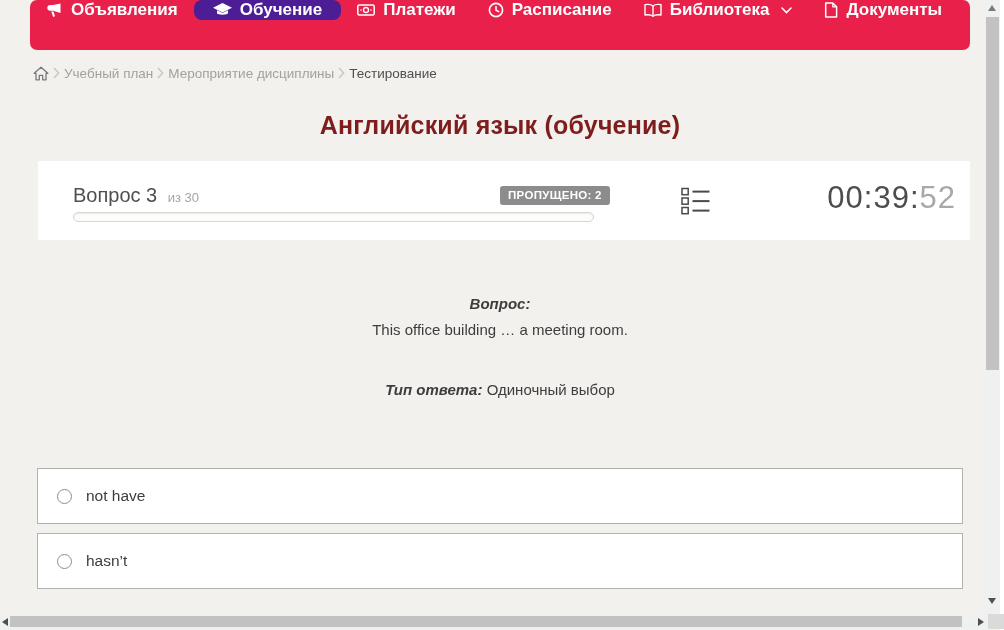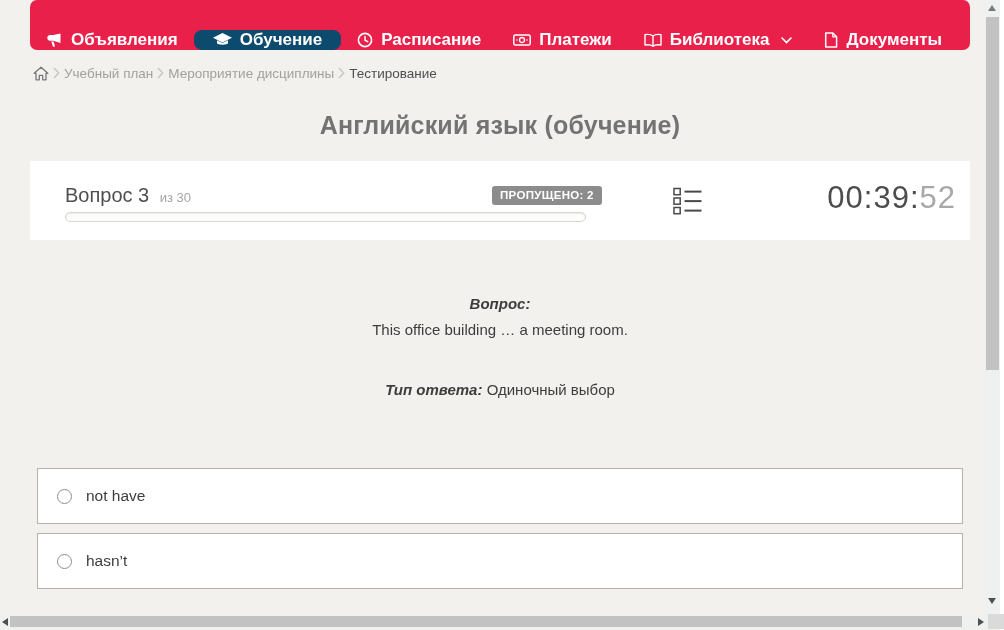--- a/index.html
+++ b/index.html
@@ -12,36 +12,36 @@
     -webkit-font-smoothing: antialiased;
   }
   .content { position: absolute; left: 30px; top: 0; width: 940px; }
 
   
   .topnav {
     height: 50px;
     background: #e8204a;
     border-radius: 7px;
     display: flex;
-    align-items: flex-end;
+    align-items: flex-start;
   }
   .nav-item {
     display: flex; align-items: center; gap: 8px;
     padding: 0 16px;
     color: #fff; font-size: 17px; font-weight: bold;
     cursor: pointer; white-space: nowrap;
     position: relative;
   }
   .nav-item.divided::before {
     content: "";
     position: absolute; left: 0; top: 13px; bottom: 13px;
     width: 1px; background: rgba(255,255,255,0.22);
   }
   .nav-item.active {
-    background: #0c4a6e;
+    background: #4c1d95;
     border-radius: 8px;
     padding: 0 19px;
   }
   .nav-icon { display: flex; align-items: center; }
   .nav-caret { margin-left: 4px; display: flex; align-items: center; }
 
   
   .breadcrumb {
     margin-top: 11px; padding-left: 3px;
     height: 24px;
@@ -51,30 +51,31 @@
   .crumb { cursor: pointer; }
   .crumb.current { color: #4f4f4f; cursor: default; }
   .crumb-sep { display: flex; align-items: center; }
   .home-link { display: flex; align-items: center; cursor: pointer; }
 
   
   .page-title {
     margin: 26px 0 0 0;
     text-align: center;
     font-size: 25px; font-weight: bold;
-    color: #737373;
+    color: #7f1d1d;
     letter-spacing: 0.2px;
   }
 
   
   .quiz-panel {
     margin-top: 21px;
     height: 79px;
     background: #ffffff;
     position: relative;
+    margin-left: 8px;
   }
   .q-line { position: absolute; left: 35px; top: 23px; white-space: nowrap; }
   .q-num { font-size: 20px; color: #4f4f4f; }
   .q-total { font-size: 13px; color: #a7a5a2; margin-left: 6px; }
   .skip-badge {
     position: absolute; left: 462px; top: 25px;
     background: #8c8c8c; color: #fff;
     font-size: 11.5px; font-weight: bold;
     padding: 3px 8px 4px 8px;
     border-radius: 3px; letter-spacing: 0.3px;
@@ -166,39 +167,39 @@
     </div>
     <div class="nav-item active">
       <span class="nav-icon">
         <svg width="19" height="15" viewBox="0 0 19 15">
             <path fill="#fff" d="M9.5 0 19 4.7 9.5 9.4 0 4.7 Z"></path>
             <path fill="#fff" d="M4 7.2 v3.1 c0 1.8 11 1.8 11 0 V7.2 L9.5 9.9 Z"></path>
           </svg>
       </span>
       <span>Обучение</span>
     </div>
-    <div class="nav-item">
-      <span class="nav-icon">
-        <svg width="16" height="16" viewBox="0 0 16 16" fill="none">
-            <circle cx="8" cy="8" r="6.6" stroke="#fff" stroke-width="1.6"></circle>
-            <path d="M8 4.6 V8.2 L10.7 9.7" stroke="#fff" stroke-width="1.5" stroke-linecap="round"></path>
-          </svg>
-      </span>
-      <span>Расписание</span>
-    </div>
     <div class="nav-item divided">
       <span class="nav-icon">
         <svg width="18" height="14" viewBox="0 0 18 14" fill="none">
             <rect x="0.8" y="2" width="16.4" height="10" rx="1.6" stroke="#fff" stroke-width="1.5"></rect>
             <circle cx="9" cy="7" r="2.5" stroke="#fff" stroke-width="1.3"></circle>
             <circle cx="4" cy="7" r="0.8" fill="#fff"></circle>
             <circle cx="14" cy="7" r="0.8" fill="#fff"></circle>
           </svg>
       </span>
       <span>Платежи</span>
+    </div>
+    <div class="nav-item">
+      <span class="nav-icon">
+        <svg width="16" height="16" viewBox="0 0 16 16" fill="none">
+            <circle cx="8" cy="8" r="6.6" stroke="#fff" stroke-width="1.6"></circle>
+            <path d="M8 4.6 V8.2 L10.7 9.7" stroke="#fff" stroke-width="1.5" stroke-linecap="round"></path>
+          </svg>
+      </span>
+      <span>Расписание</span>
     </div>
     <div class="nav-item divided">
       <span class="nav-icon">
         <svg width="18" height="15" viewBox="0 0 18 15" fill="none">
             <path d="M9 3 C7.2 1.4 4.4 1 1 1.6 V12 C4.4 11.4 7.2 11.8 9 13.3 C10.8 11.8 13.6 11.4 17 12 V1.6 C13.6 1 10.8 1.4 9 3 Z" stroke="#fff" stroke-width="1.4" stroke-linejoin="round"></path>
             <path d="M9 3 V13.3" stroke="#fff" stroke-width="1.4"></path>
           </svg>
       </span>
       <span>Библиотека</span>
       <span class="nav-caret">

